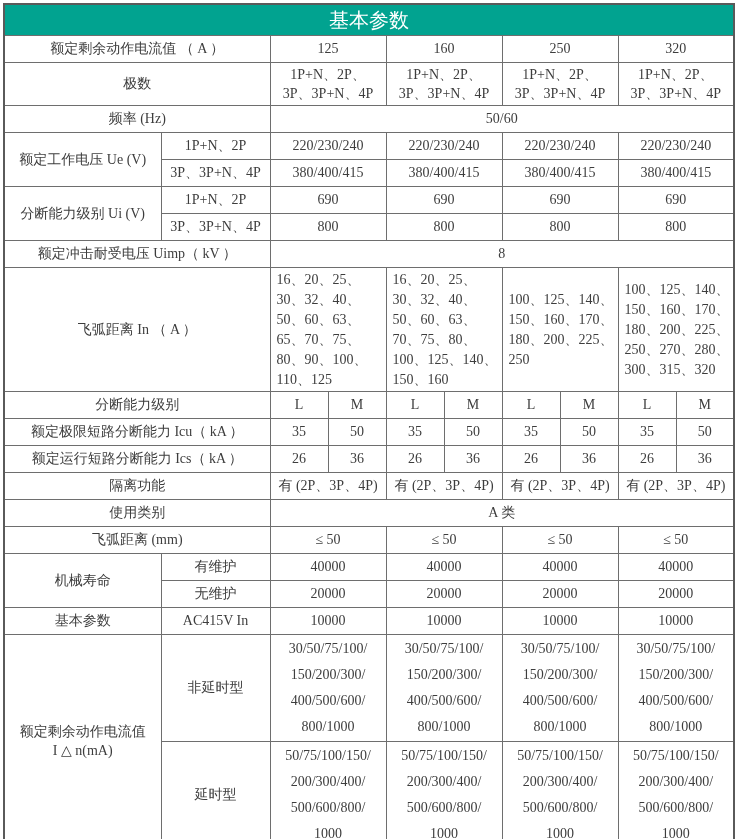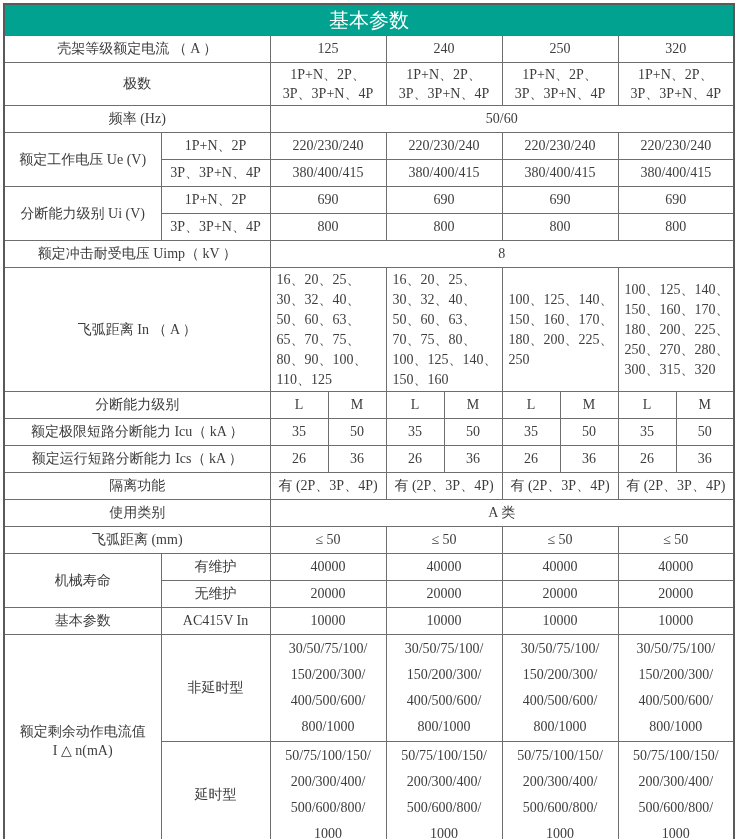--- a/index.html
+++ b/index.html
@@ -56,23 +56,23 @@
     <col style="width:58px">
       <col style="width:58px">
   </colgroup>
 
   <tbody>
       <tr class="h-title">
     <th class="title" colspan="10">基本参数</th>
   </tr>
 
   <tr class="h-std">
-    <td colspan="2">壳架等级额定电流 （ A ）</td>
+    <td colspan="2">额定剩余动作电流值 （ A ）</td>
     <td colspan="2" class="val">125</td>
-    <td colspan="2" class="val">240</td>
+    <td colspan="2" class="val">160</td>
     <td colspan="2" class="val">250</td>
     <td colspan="2" class="val">320</td>
   </tr>
 
   <tr class="h-poles">
     <td colspan="2">极数</td>
     <td colspan="2" class="val">1P+N、2P、
 3P、3P+N、4P</td>
     <td colspan="2" class="val">1P+N、2P、
 3P、3P+N、4P</td>

